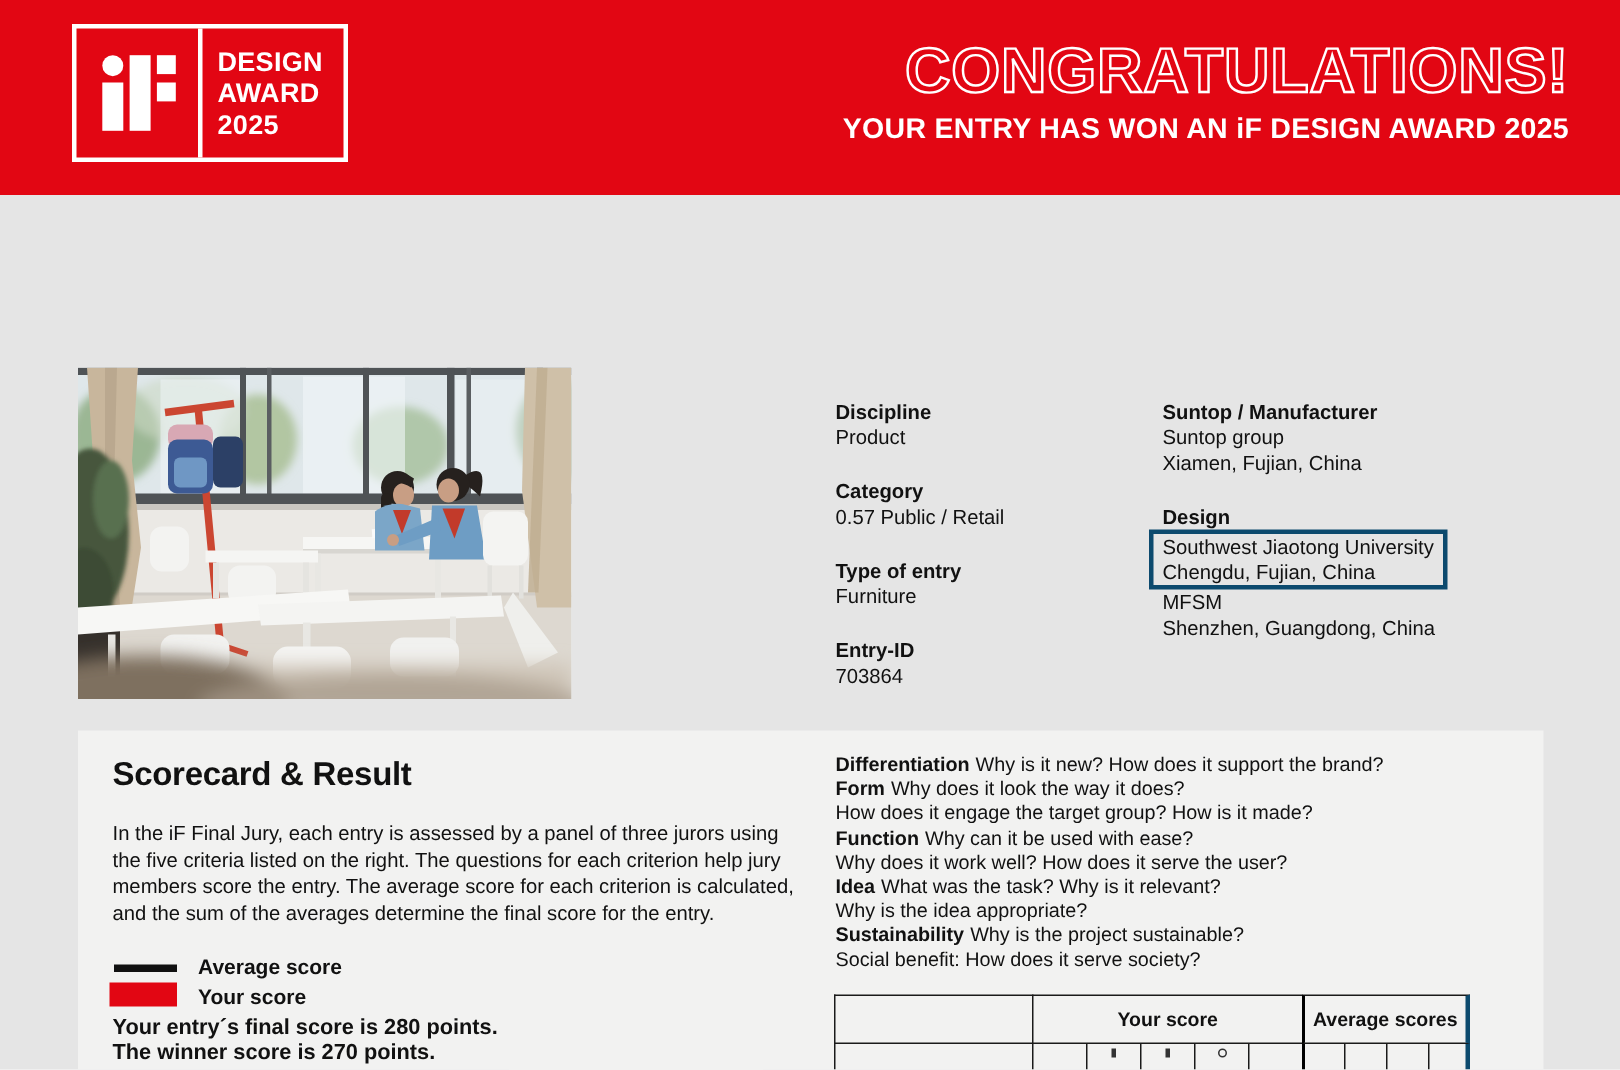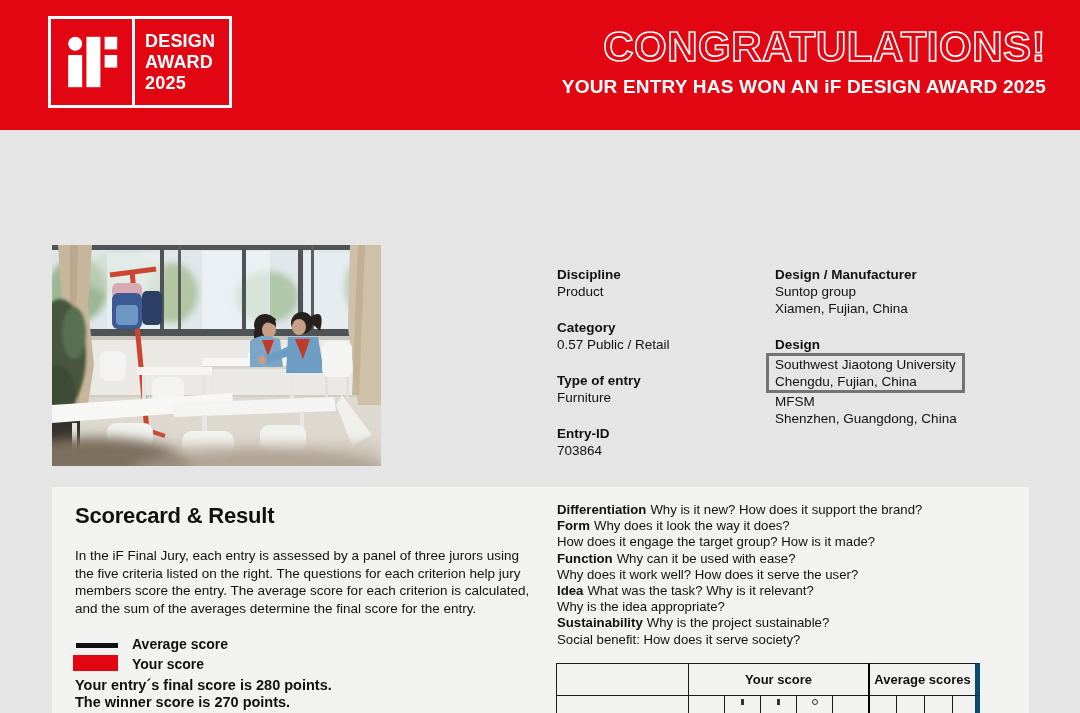--- a/index.html
+++ b/index.html
@@ -22,21 +22,21 @@
 
   
   .photo { position:absolute; left:52px; top:245px; width:329px; height:221px; overflow:hidden; background:#e8e9e7; }
 
   
   .details-col { position:absolute; top:266px; font-size:13.5px; line-height:17px; }
   .col-a { left:557px; }
   .col-b { left:775px; }
   .d-block { margin-bottom:19px; }
   .d-label { font-weight:bold; }
-  .green-box { border:3px solid #737373; padding:0 6px; margin-left:-9px; width:fit-content; }
+  .green-box { border:3px solid #0c4a6e; padding:0 6px; margin-left:-9px; width:fit-content; }
 
   
   .scorecard { position:absolute; left:52px; top:487px; width:977px; height:290px; background:#f2f2f1; }
   .sc-heading { position:absolute; left:23px; top:16px; font-size:22px; font-weight:bold; letter-spacing:-.2px; }
   .sc-para { position:absolute; left:23px; top:60px; width:462px; font-size:13.5px; line-height:17.5px; }
   .legend-swatch { position:absolute; }
   .sw-avg { left:24px; top:156px; width:42px; height:5px; background:#111; }
   .sw-your { left:21px; top:168px; width:45px; height:16px; background:#e20613; }
   .legend-label { position:absolute; left:80px; font-size:14px; font-weight:bold; }
   .ll-avg { top:149px; }
@@ -47,21 +47,21 @@
 
   
   .criteria { position:absolute; left:505px; top:15px; font-size:13.2px; line-height:16.2px; white-space:nowrap; }
   .crit-line b:not(:empty) { margin-right:4px; }
 
   
   .stable { position:absolute; left:504px; top:176px; }
   .trow { display:flex; }
   .tc { border-left:1px solid #1a1a1a; border-bottom:1px solid #1a1a1a; border-top:1px solid #1a1a1a; }
   .trow + .trow .tc { border-top:none; }
-  .tc:last-child { border-right:5px solid #0c4a6e; }
+  .tc:last-child { border-right:3px solid #0c4a6e; }
   .thead .tc { height:33px; font-size:13px; font-weight:bold; text-align:center; line-height:32px; }
   .tsub .tc { height:60px; }
   .c-first { width:132px; }
   .c-your { width:180px; }
   .c-avg { width:112px; }
   .thick { border-left:2.5px solid #000 !important; }
   .s-your { width:36px; }
   .s-avg { width:28px; }
   .glyph-stub { display:block; width:3px; height:6px; background:#333; margin:3px auto 0; }
   .glyph-dot { display:block; width:6px; height:6px; border:1.5px solid #333; border-radius:50%; margin:3px auto 0; }
@@ -220,21 +220,21 @@
       <div class="d-value">Furniture</div>
     </div>
     <div class="d-block">
       <div class="d-label">Entry-ID</div>
       <div class="d-value">703864</div>
     </div>
   </div>
 
   <div class="details-col col-b">
     <div class="d-block">
-      <div class="d-label">Design / Manufacturer</div>
+      <div class="d-label">Suntop / Manufacturer</div>
       <div class="d-value">Suntop group</div>
       <div class="d-value">Xiamen, Fujian, China</div>
     </div>
     <div class="d-block">
       <div class="d-label">Design</div>
       <div class="green-box">
         <div class="d-value">Southwest Jiaotong University</div>
         <div class="d-value">Chengdu, Fujian, China</div>
       </div>
       <div class="d-value">MFSM</div>

